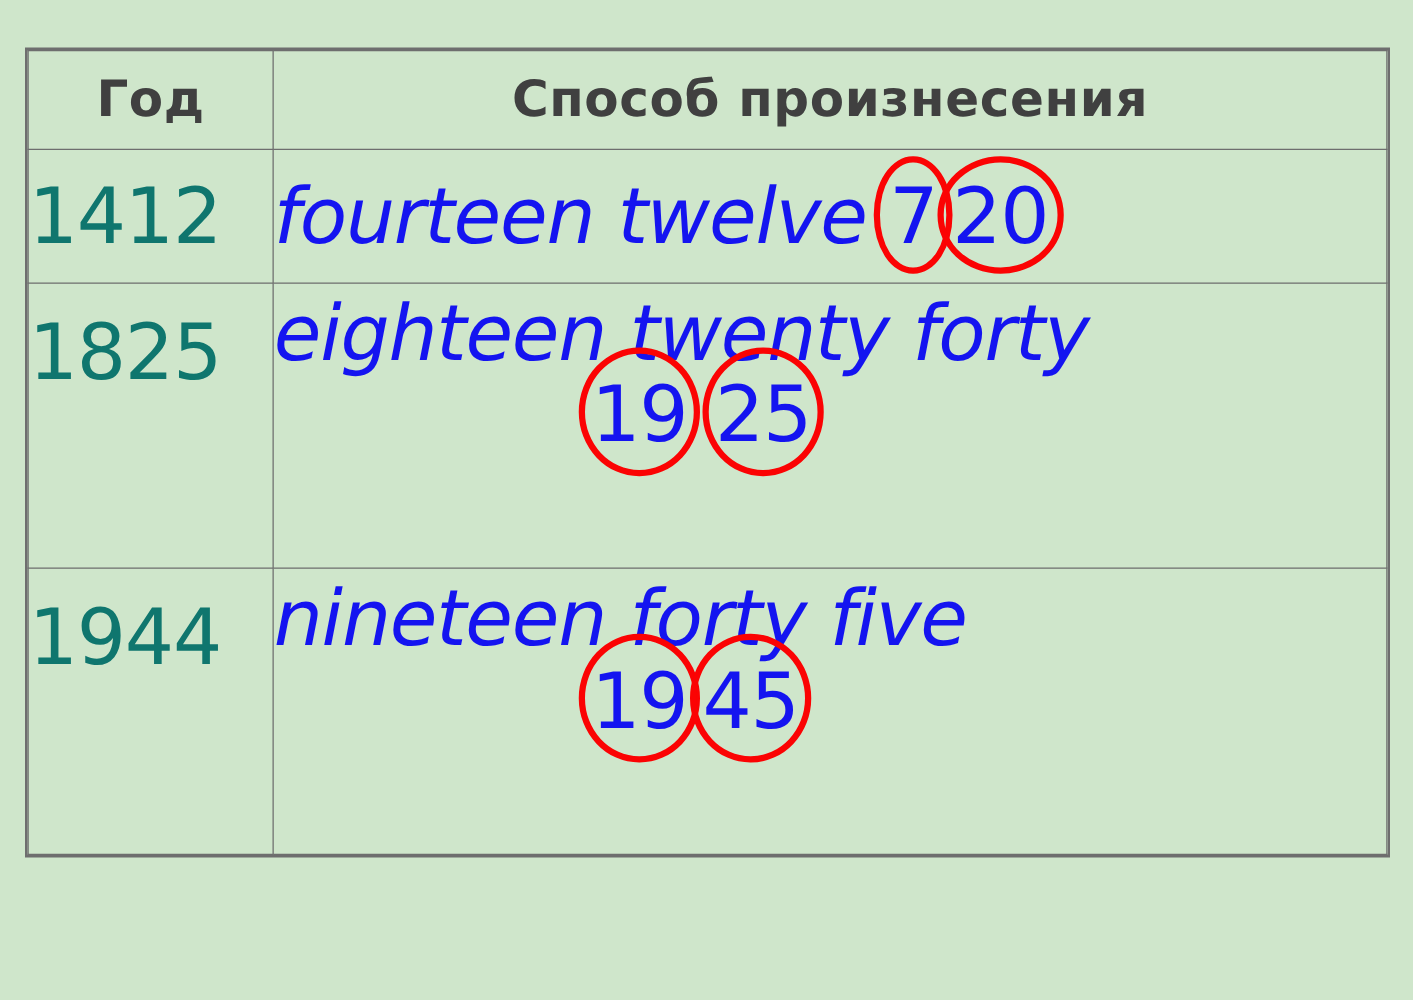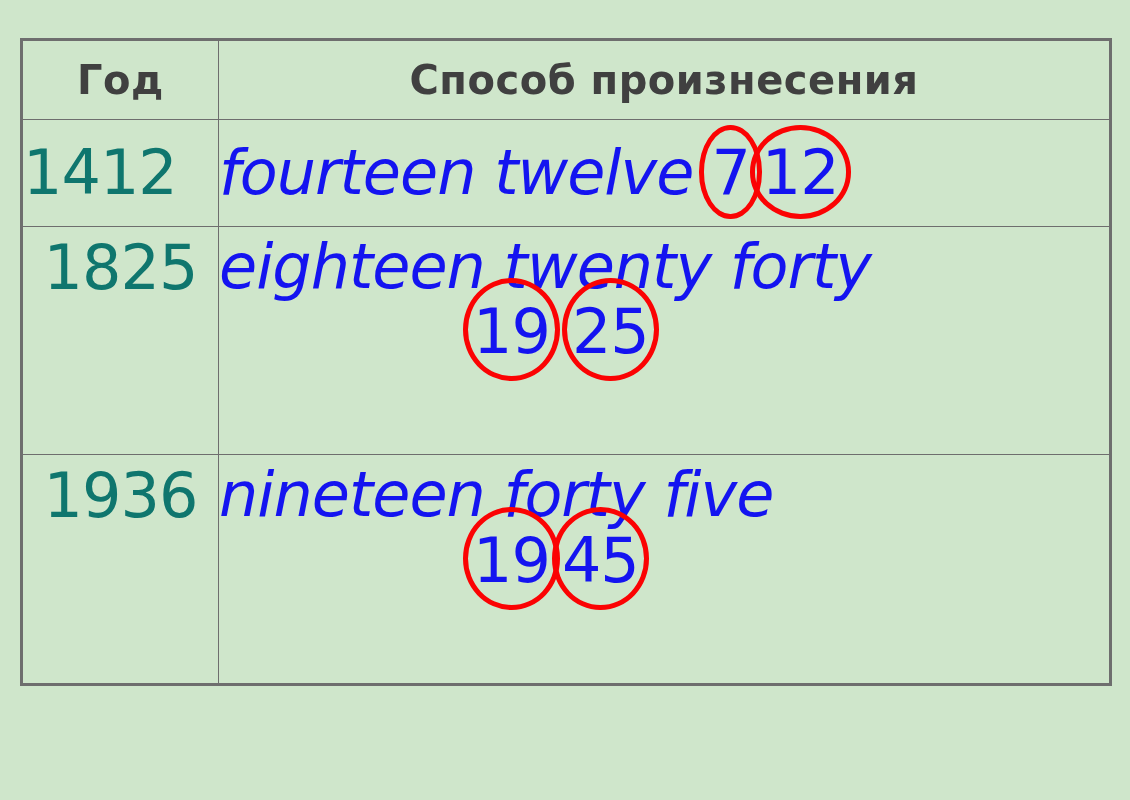--- a/index.html
+++ b/index.html
@@ -57,21 +57,21 @@
   td.year-cell {
     color: #0f766e;
     font-size: 62px;
     font-weight: 400;
     text-align: left;
     padding-left: 8px;
     line-height: 1.0;
     font-family: "DejaVu Sans", sans-serif;
     letter-spacing: -1px;
   }
-  td.year-cell.vtop { vertical-align: top; padding-top: 10px; text-align: center; }
+  td.year-cell.vtop { vertical-align: top; padding-top: 24px; }
 
   
   td.pron-cell {
     color: #1414f0;
     font-size: 62px;
     font-weight: 400;
     line-height: 1.02;
     padding-left: 10px;
     padding-right: 6px;
     font-family: "DejaVu Sans", sans-serif;
@@ -151,39 +151,39 @@
         <th>Год</th>
         <th>Способ произнесения</th>
       </tr>
     </thead>
     <tbody>
 
       <tr>
         <td class="year-cell">1412</td>
         <td class="pron-cell">
           <span class="pron-line">
-            <span class="words">fourteen twelve</span><span class="gapsm"></span><span class="circled sm"><span class="ring"></span><span class="cnum">7</span></span><span class="gapxs"></span><span class="circled sm"><span class="ring"></span><span class="cnum">12</span></span>
+            <span class="words">fourteen twelve</span><span class="gapsm"></span><span class="circled sm"><span class="ring"></span><span class="cnum">7</span></span><span class="gapxs"></span><span class="circled sm"><span class="ring"></span><span class="cnum">20</span></span>
           </span>
         </td>
       </tr>
 
       <tr>
         <td class="year-cell vtop">1825</td>
         <td class="pron-cell vtop">
           <span class="pron-line">
             <span class="words">eighteen twenty forty</span>
           </span>
           <span class="pron-line line-2">
             <span class="circled tall"><span class="ring"></span><span class="cnum">19</span></span><span class="gapsm"></span><span class="circled tall"><span class="ring"></span><span class="cnum">25</span></span>
           </span>
         </td>
       </tr>
 
       <tr>
-        <td class="year-cell vtop">1936</td>
+        <td class="year-cell vtop">1944</td>
         <td class="pron-cell vtop">
           <span class="pron-line">
             <span class="words">nineteen forty five</span>
           </span>
           <span class="pron-line line-2 r3">
             <span class="circled tall"><span class="ring"></span><span class="cnum">19</span></span><span class="gapxs"></span><span class="circled tall"><span class="ring"></span><span class="cnum">45</span></span>
           </span>
         </td>
       </tr>
 

